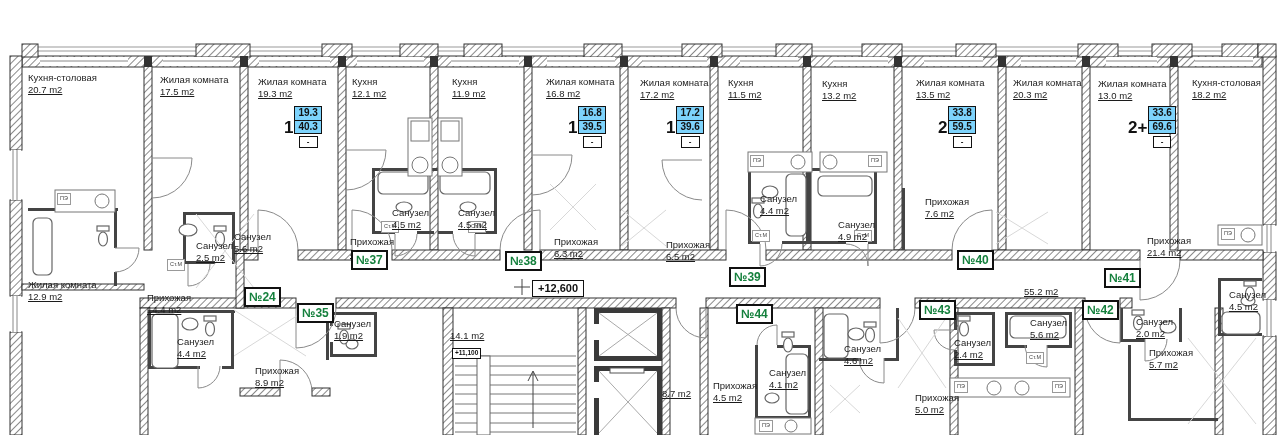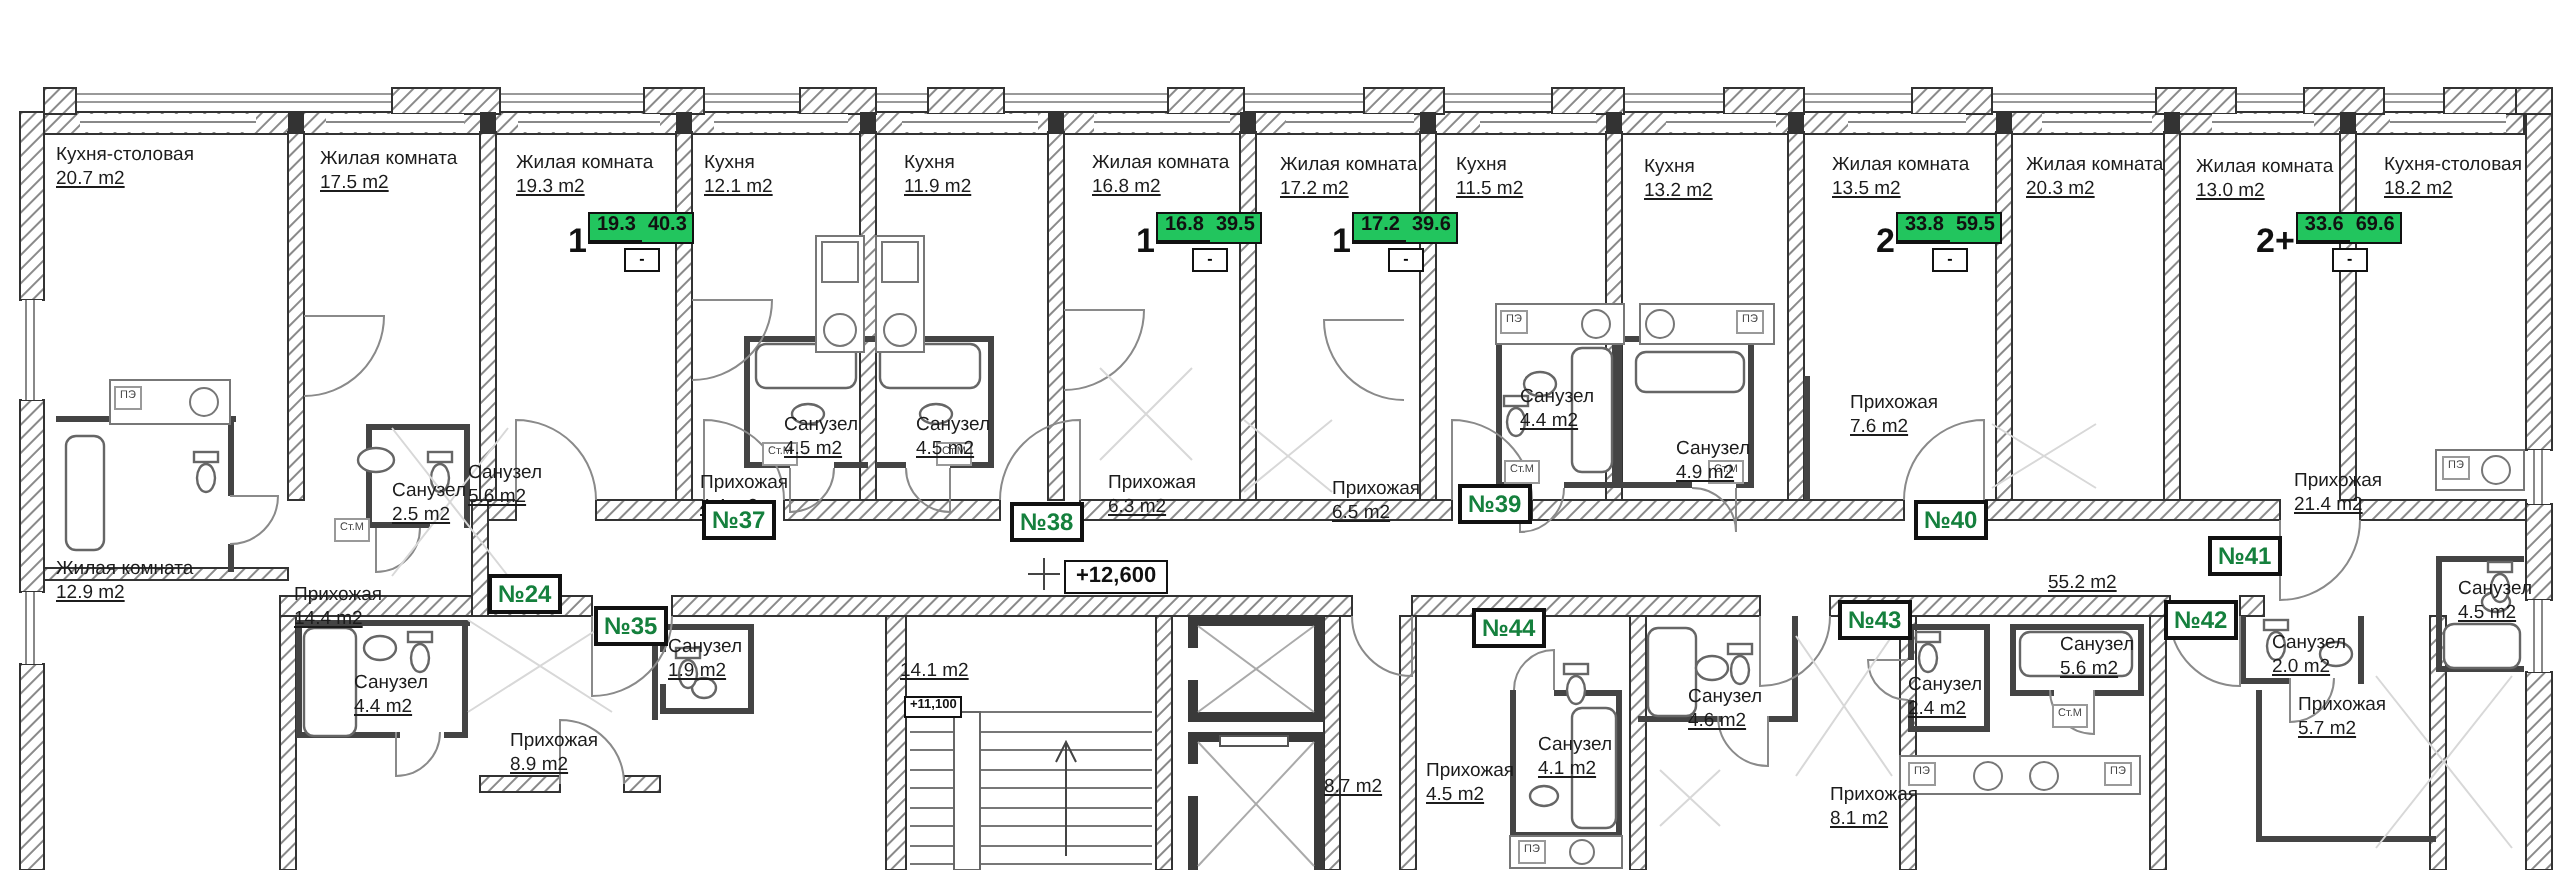--- a/index.html
+++ b/index.html
@@ -12,21 +12,21 @@
   .apt{position:absolute;font:bold 12px/1 "Liberation Sans",sans-serif;color:#15803d;
        border:2px solid #111;background:#fff;padding:2px 3px;z-index:7;}
   .lvl{position:absolute;font:bold 11px/1 "Liberation Sans",sans-serif;color:#111;
        border:1.5px solid #111;background:#fff;padding:2px 5px;z-index:7;}
   .lvl.small{font:bold 6.5px/1 "Liberation Sans",sans-serif;border-width:1px;padding:1px 2px;}
   .app{position:absolute;font:5.5px/1 "Liberation Sans",sans-serif;color:#444;
        border:1px solid #999;background:#fff;padding:2px 2px;z-index:4;}
   .stamp{position:absolute;display:flex;align-items:center;z-index:7;}
   .st-type{font:bold 17px/1 "Liberation Sans",sans-serif;color:#111;margin-right:1px;}
   .st-col{display:flex;flex-direction:column;align-items:center;}
-  .st-nums{display:flex;border:1.6px solid #111;background:#22c55e;}
+  .st-nums{display:flex;flex-direction:column;border:1.6px solid #111;background:#7dd3fc;}
   .st-l,.st-t{font:bold 10px/1.25 "Liberation Sans",sans-serif;color:#111;padding:0 3px;}
   .st-l{border-bottom:1.4px solid #111;}
   .st-note{border:1px solid #111;background:#fff;font:bold 8px/1 "Liberation Sans",sans-serif;
            padding:1px 7px;margin-top:2px;}
 </style>
 </head>
 <body>
 
 <div id="plan">
 
@@ -499,21 +499,21 @@
 <div class="rlabel" style="left:769px;top:367px">
       <span>Санузел</span>
       <span class="rarea">4.1 m2</span>
     </div>
 <div class="rlabel" style="left:844px;top:343px">
       <span>Санузел</span>
       <span class="rarea">4.6 m2</span>
     </div>
 <div class="rlabel" style="left:915px;top:392px">
       <span>Прихожая</span>
-      <span class="rarea">8.1 m2</span>
+      <span class="rarea">5.0 m2</span>
     </div>
 <div class="rlabel" style="left:954px;top:337px">
       <span>Санузел</span>
       <span class="rarea">2.4 m2</span>
     </div>
 <div class="rlabel" style="left:1030px;top:317px">
       <span>Санузел</span>
       <span class="rarea">5.6 m2</span>
     </div>
 <div class="rlabel" style="left:1136px;top:316px">
@@ -534,21 +534,21 @@
     </div>
 <div class="rlabel" style="left:662px;top:388px">
       <span></span>
       <span class="rarea">8.7 m2</span>
     </div>
 
 <div class="apt" style="left:297px;top:303px">№35</div>
 <div class="apt" style="left:244px;top:287px">№24</div>
 <div class="apt" style="left:351px;top:250px">№37</div>
 <div class="apt" style="left:505px;top:251px">№38</div>
-<div class="apt" style="left:729px;top:242px">№39</div>
+<div class="apt" style="left:729px;top:267px">№39</div>
 <div class="apt" style="left:957px;top:250px">№40</div>
 <div class="apt" style="left:1104px;top:268px">№41</div>
 <div class="apt" style="left:1082px;top:300px">№42</div>
 <div class="apt" style="left:919px;top:300px">№43</div>
 <div class="apt" style="left:736px;top:304px">№44</div>
 
 <div class="stamp" style="left:284px;top:106px">
   <span class="st-type">1</span>
   <span class="st-col">
         <span class="st-nums">

